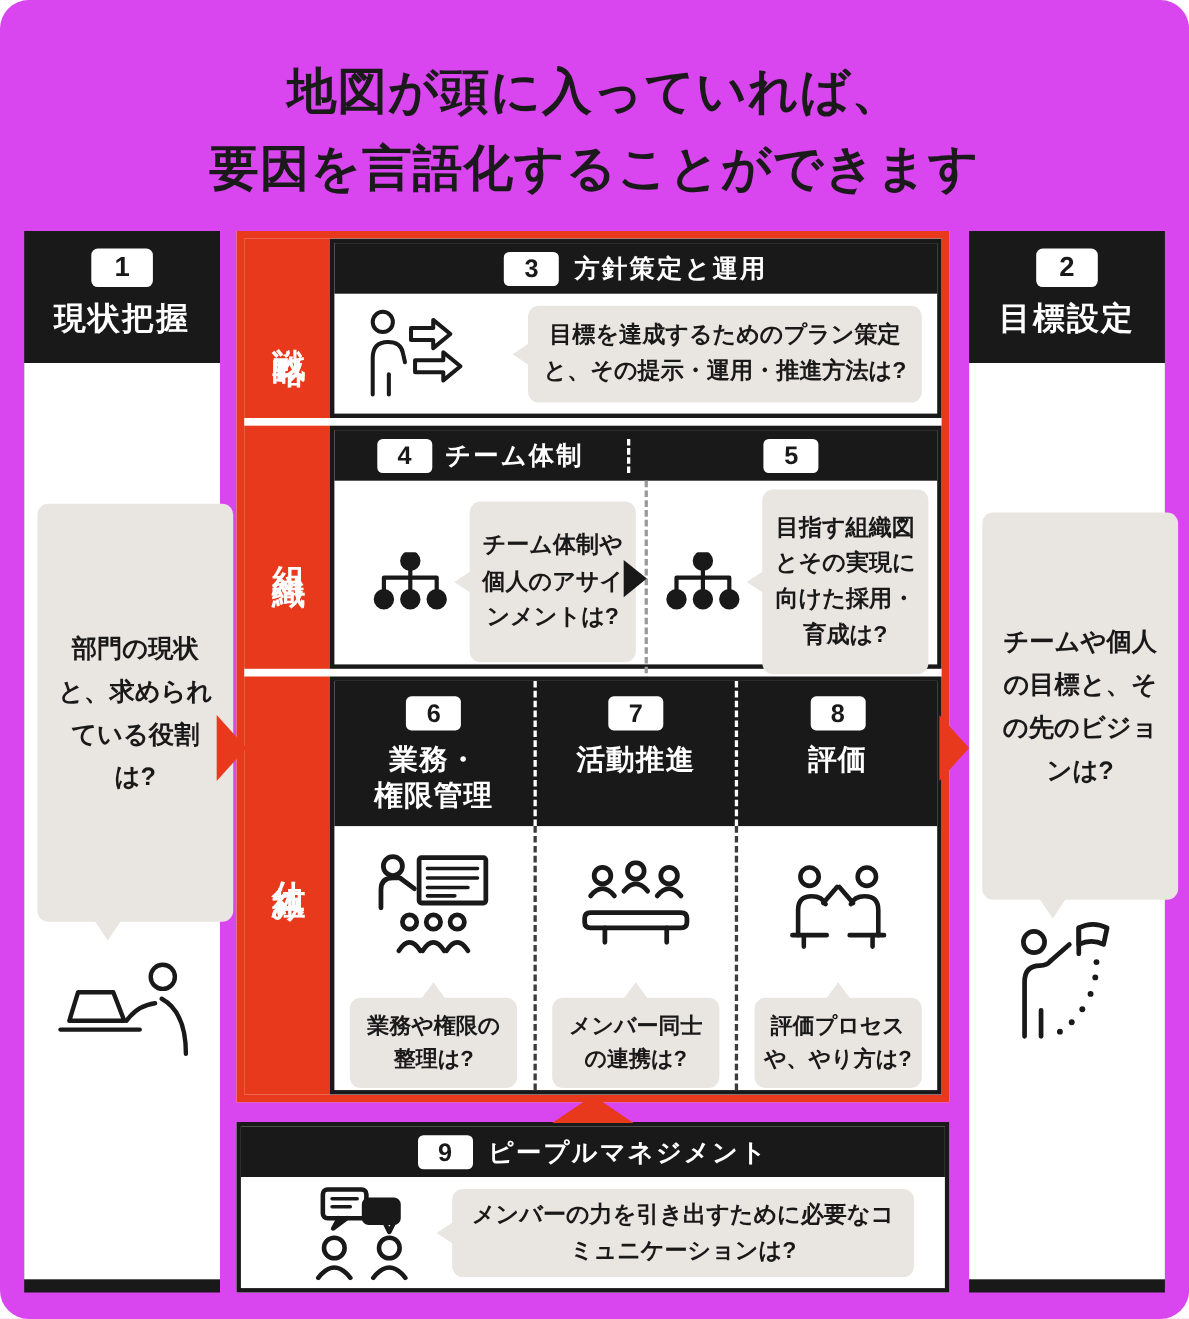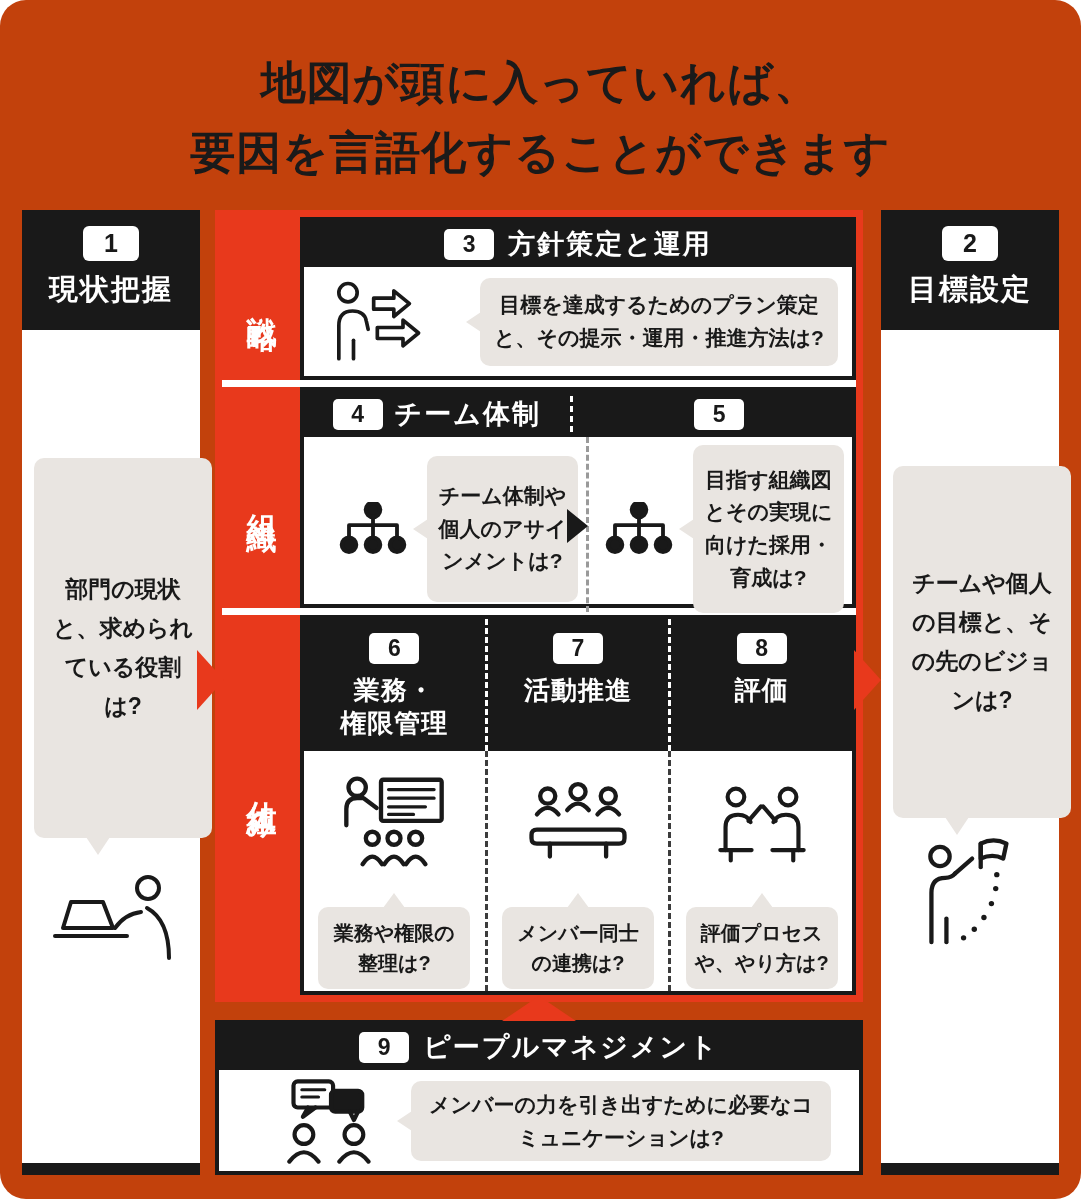--- a/index.html
+++ b/index.html
@@ -7,21 +7,21 @@
     background: #ffffff;
     font-family: "Liberation Sans", "DejaVu Sans", sans-serif;
     font-weight: 700;
     color: #191919;
   }
   .canvas {
     position: relative;
     width: 1081px;
     height: 1199px;
     margin: 0 auto;
-    background: #c2410c;
+    background: #d946ef;
     border-radius: 26px;
     overflow: hidden;
   }
   
   .title {
     position: absolute;
     top: 48px; left: 0; right: 0;
     text-align: center;
     font-size: 45px;
     font-weight: 800;
@@ -167,21 +167,21 @@
     background: #ffffff;
     color: #191919;
     border-radius: 5px;
     width: 50px; height: 31px;
     display: flex; align-items: center; justify-content: center;
     font-size: 23px; font-weight: 800;
     flex-shrink: 0;
   }
   .sec-title {
     color: #ffffff;
-    font-size: 27px;
+    font-size: 23px;
     font-weight: 800;
     letter-spacing: 2px;
     font-family: Liberation Serif, serif;
   }
   
   .row1-body {
     flex: 1;
     display: flex;
     align-items: center;
     padding: 6px 14px 6px 22px;

